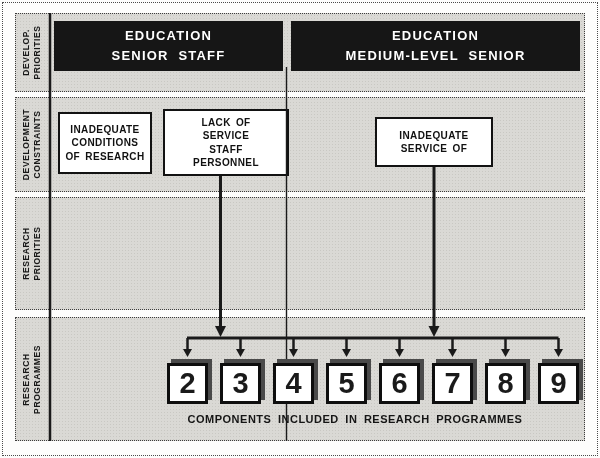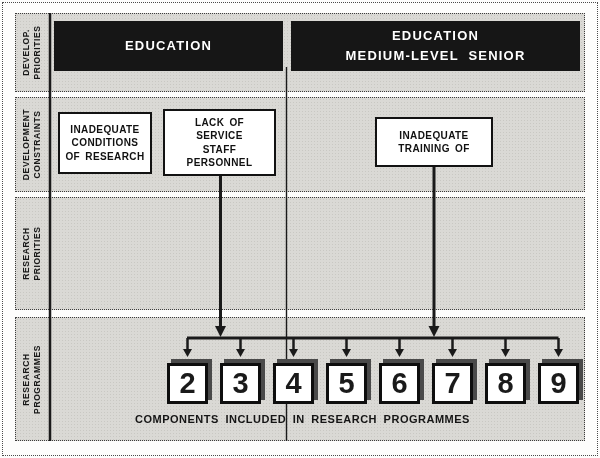--- a/index.html
+++ b/index.html
@@ -41,32 +41,32 @@
   }
   .headerbar.c1{left:39px;width:229px;}
   .headerbar.c2{left:276px;width:289px;}
   .cbox{
     position:absolute;background:#ffffff;border:2px solid #121212;box-sizing:border-box;
     display:flex;flex-direction:column;align-items:center;justify-content:center;
     font-size:10px;font-weight:bold;letter-spacing:0.4px;word-spacing:2px;
     line-height:1.32;text-align:center;
   }
   .cbox.a{left:43px;top:99px;width:94px;height:62px;}
-  .cbox.b{left:148px;top:96px;width:113px;height:67px;}
+  .cbox.b{left:148px;top:96px;width:126px;height:67px;}
   .cbox.c{left:360px;top:104px;width:118px;height:50px;}
   .arrows{position:absolute;left:0;top:0;width:570px;height:428px;pointer-events:none;}
   .numbox{
     position:absolute;top:350px;width:41px;height:41px;box-sizing:border-box;
     background:#ffffff;border:3px solid #0e0e0e;
     box-shadow:4px -4px 0 0 #4a4a4a;
     display:flex;align-items:center;justify-content:center;
     font-size:29px;font-weight:bold;color:#1a1a1a;
   }
   .caption{
-    position:absolute;left:120px;top:400px;width:440px;text-align:left;
+    position:absolute;left:120px;top:400px;width:440px;text-align:center;
     font-size:11px;font-weight:bold;letter-spacing:0.5px;word-spacing:3px;color:#151515;
   }
 </style>
 </head>
 <body>
 
 <div class="canvas">
   <div class="outer-frame"></div>
 
   <div class="diagram">
@@ -96,40 +96,41 @@
     </div>
     <div class="vcell r4">
       <div class="vlabel">
         <div>RESEARCH</div>
         <div>PROGRAMMES</div>
       </div>
     </div>
 
     <div class="headerbar c1">
       <div>EDUCATION</div>
+      <div>SENIOR STAFF</div>
     </div>
     <div class="headerbar c2">
       <div>EDUCATION</div>
       <div>MEDIUM-LEVEL SENIOR</div>
     </div>
 
     <div class="cbox a">
       <div>INADEQUATE</div>
       <div>CONDITIONS</div>
       <div>OF RESEARCH</div>
     </div>
     <div class="cbox b">
       <div>LACK OF</div>
       <div>SERVICE</div>
       <div>STAFF</div>
       <div>PERSONNEL</div>
     </div>
     <div class="cbox c">
       <div>INADEQUATE</div>
-      <div>TRAINING OF</div>
+      <div>SERVICE OF</div>
     </div>
 
     <svg class="arrows" viewBox="0 0 570 428" width="570" height="428">
 
       <line x1="35" y1="0" x2="35" y2="428" stroke="#1a1a1a" stroke-width="2.5"></line>
       <line x1="271.5" y1="54" x2="271.5" y2="428" stroke="#1a1a1a" stroke-width="1.4"></line>
 
       <line x1="205.5" y1="163" x2="205.5" y2="314" stroke="#1a1a1a" stroke-width="3"></line>
       <polygon points="200,313 211,313 205.5,324" fill="#1a1a1a"></polygon>
 

